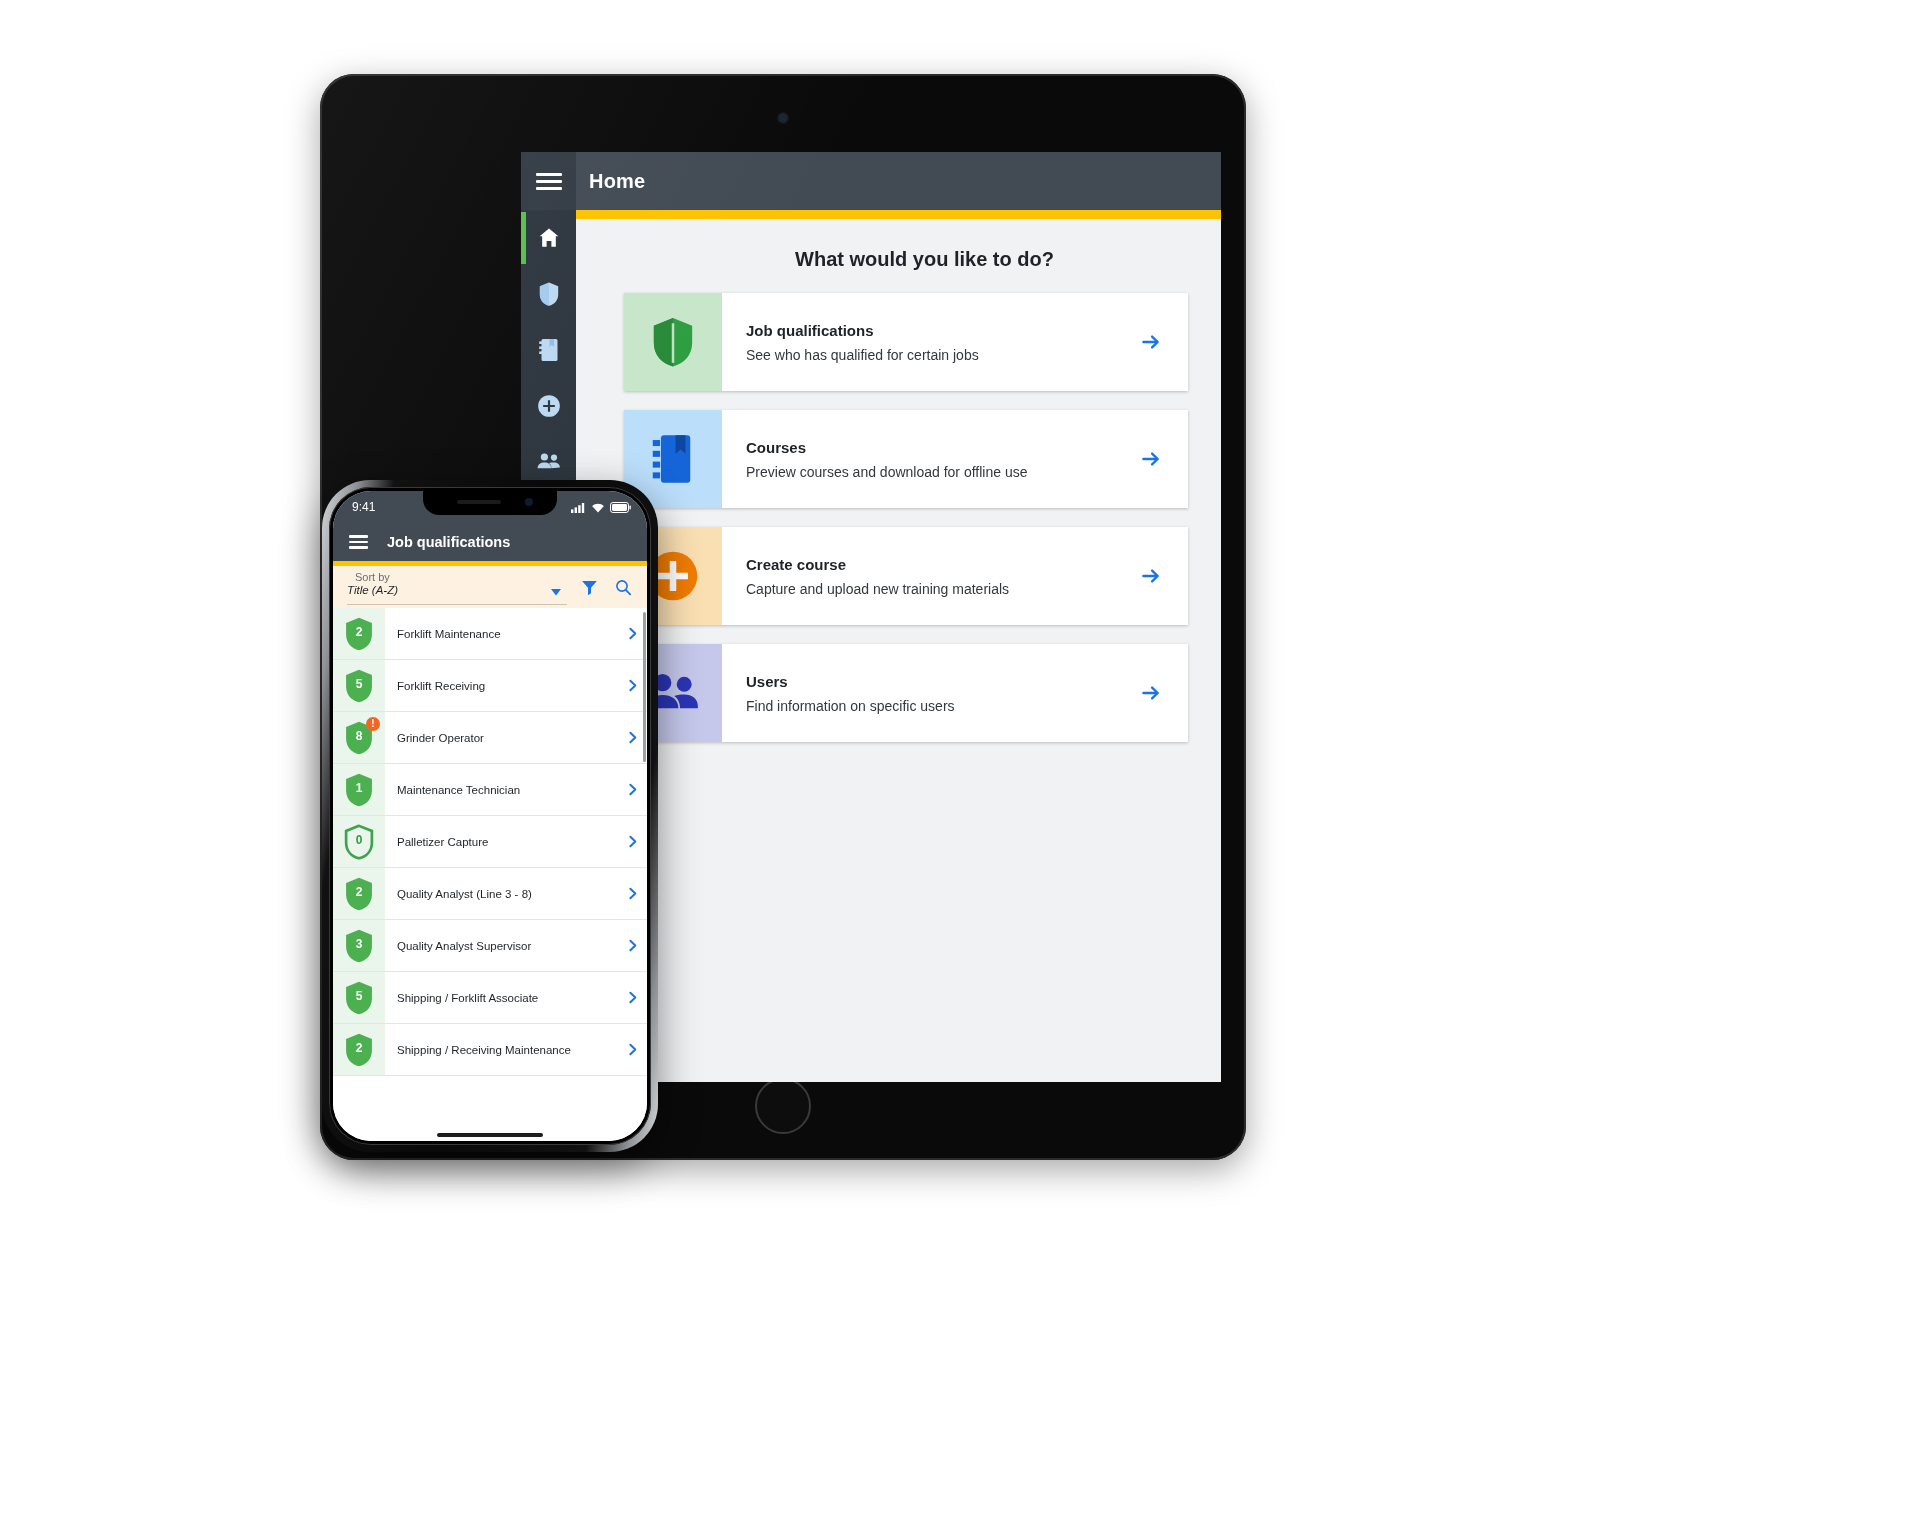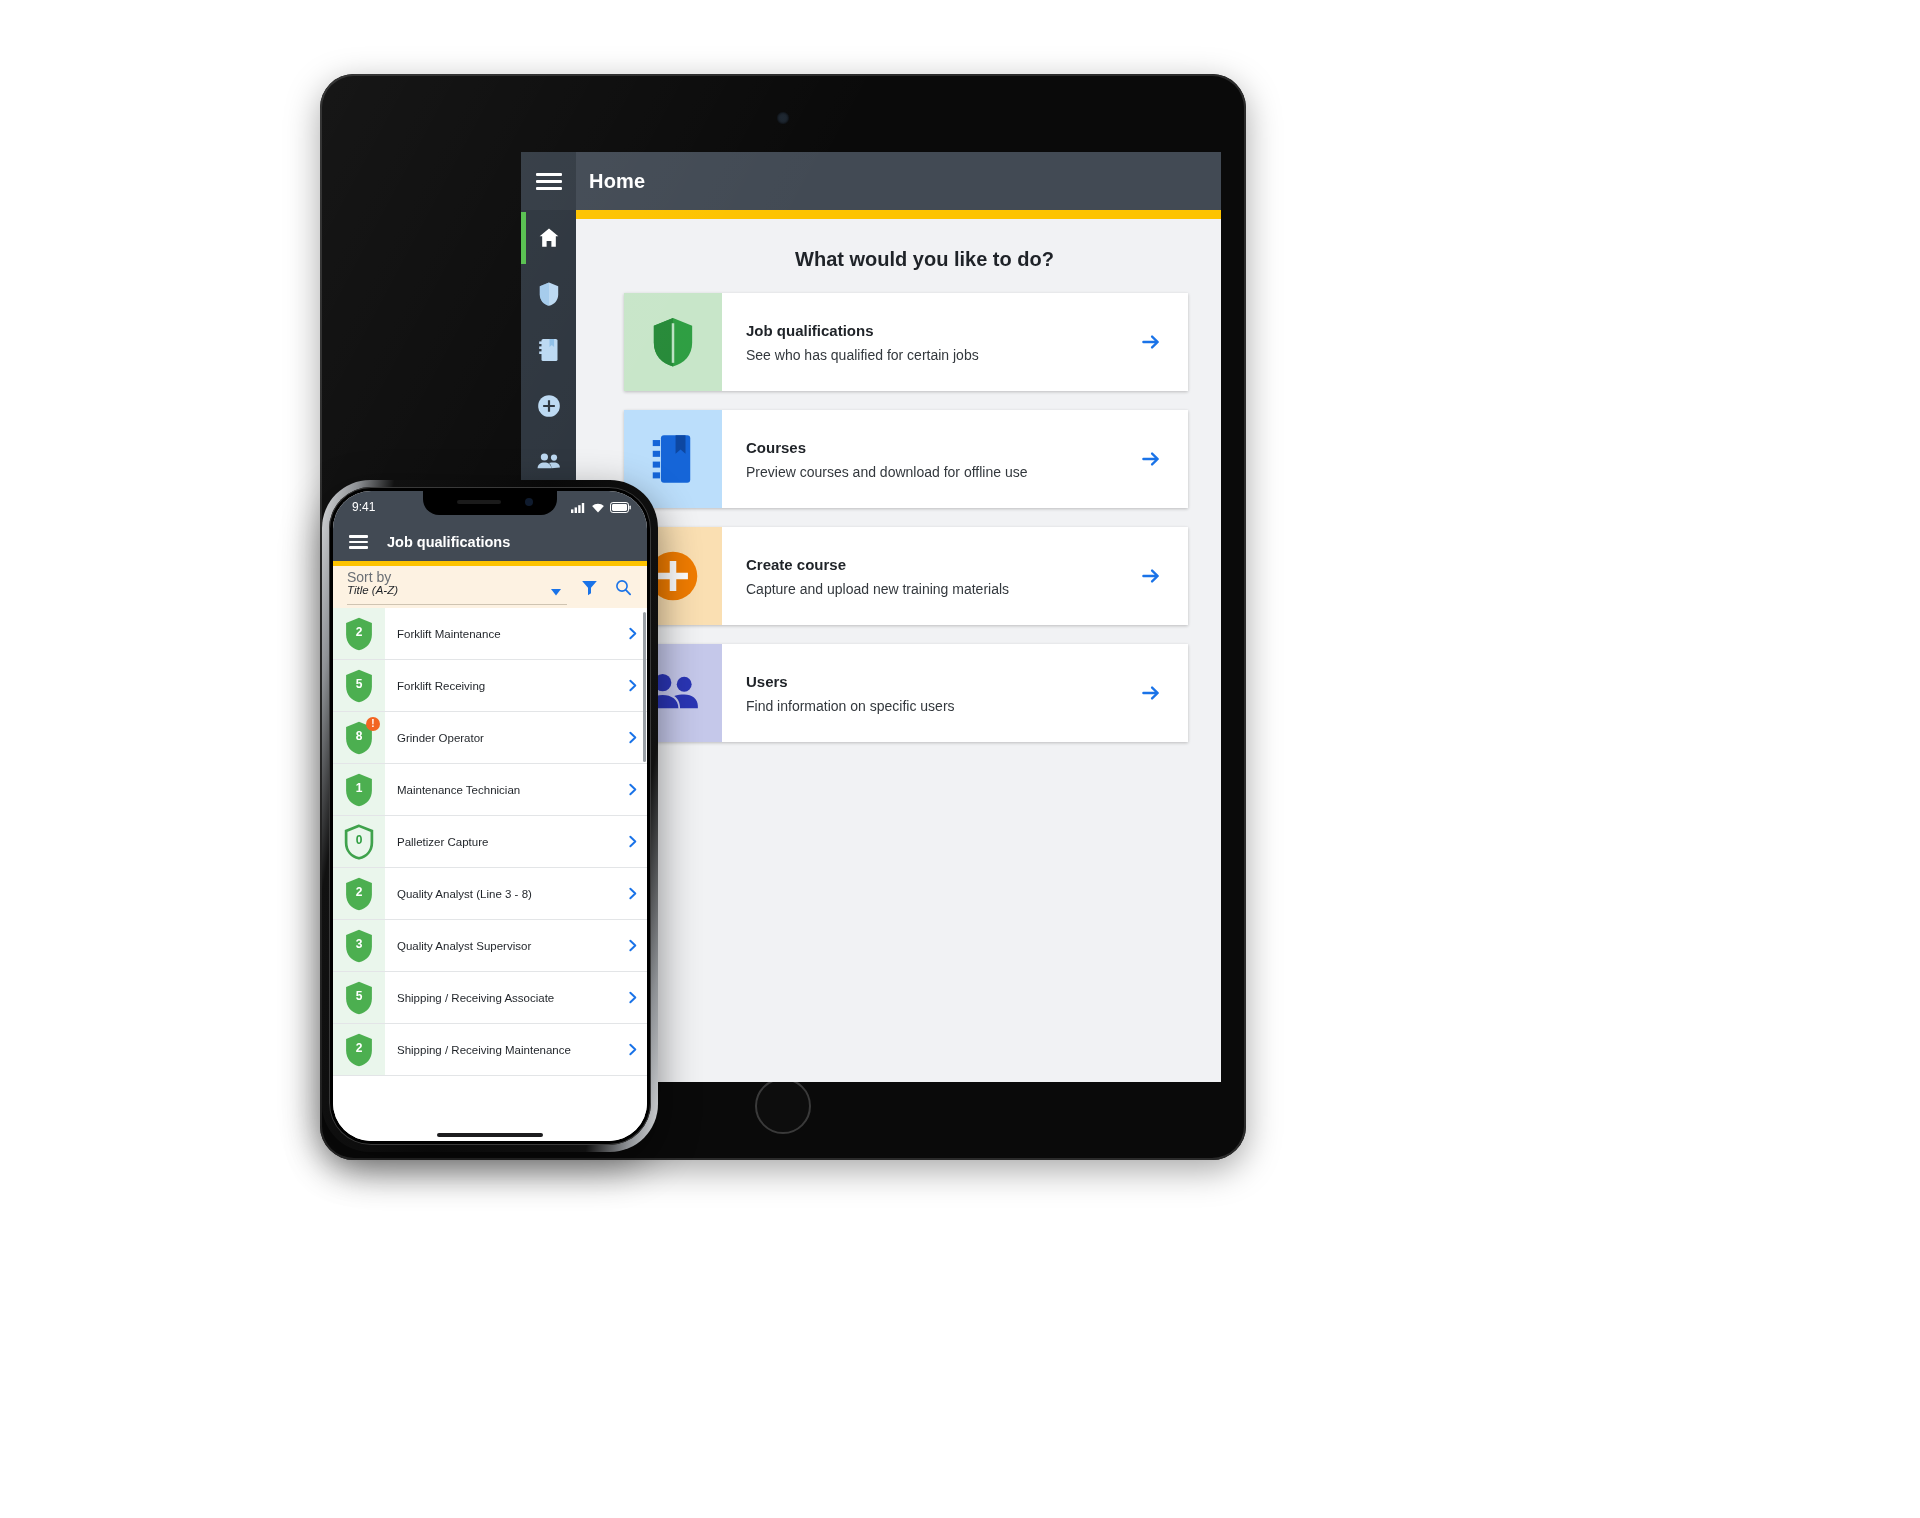--- a/index.html
+++ b/index.html
@@ -114,21 +114,21 @@
   }
   .p-ham { width:19px; }
   .p-ham i { display:block; height:2.4px; background:#fff; margin:3px 0; border-radius:1px; }
   .p-title { color:#fff; font-size:14.5px; font-weight:bold; }
   .p-accent { height:5px; background:#fdc300; }
   .p-sortbar {
     background:#fdf2e2; height:42px; display:flex; align-items:center;
     padding: 0 12px 0 14px; gap:10px;
   }
   .p-sort-field { flex:1; position:relative; border-bottom:1px solid #cfc4b2; height:36px; padding-top:3px;}
-  .p-sort-label { font-size:14px; color:#6a6f75; line-height:11px; }
+  .p-sort-label { font-size:11px; color:#6a6f75; line-height:11px;margin-left:8px; }
   .p-sort-value { font-size:11.5px; color:#1f2328; line-height:14px;font-style:italic; }
   .p-sort-caret { position:absolute; right:6px; bottom:8px; }
   .p-icon-btn { width:24px; display:flex; align-items:center; justify-content:center; }
 
   .p-list { position:relative; background:#fff; height:519px; overflow:hidden; }
   .p-row { display:flex; align-items:center; height:52px; border-bottom:1px solid #e3e5e7; }
   .p-row-badge {
     width:52px; height:100%; background:#eaf6ec;
     display:flex; align-items:center; justify-content:center; position:relative; flex:0 0 52px;
   }
@@ -459,21 +459,21 @@
                   <path fill="none" stroke="#1a73e8" stroke-width="1.8" stroke-linecap="round" stroke-linejoin="round" d="M4 1.6 8.6 6 4 10.4"></path>
                 </svg>
               </div>
             </div>
             <div class="p-row">
               <div class="p-row-badge">
                 <div class="shield-wrap"><svg width="34" height="38" viewBox="0 0 24 26">
                     <path d="M12 1.6 2.9 5.2v8.1c0 5.9 3.8 9.9 9.1 11.2 5.3-1.3 9.1-5.3 9.1-11.2V5.2z" fill="#4caf50" stroke="#3fa24c" stroke-width="0"></path>
                   </svg><div class="shield-num">5</div></div>
               </div>
-              <div class="p-row-label">Shipping / Receiving Associate</div>
+              <div class="p-row-label">Shipping / Forklift Associate</div>
               <div class="p-row-chev">
                 <svg width="13" height="13" viewBox="0 0 12 12">
                   <path fill="none" stroke="#1a73e8" stroke-width="1.8" stroke-linecap="round" stroke-linejoin="round" d="M4 1.6 8.6 6 4 10.4"></path>
                 </svg>
               </div>
             </div>
             <div class="p-row">
               <div class="p-row-badge">
                 <div class="shield-wrap"><svg width="34" height="38" viewBox="0 0 24 26">
                     <path d="M12 1.6 2.9 5.2v8.1c0 5.9 3.8 9.9 9.1 11.2 5.3-1.3 9.1-5.3 9.1-11.2V5.2z" fill="#4caf50" stroke="#3fa24c" stroke-width="0"></path>

